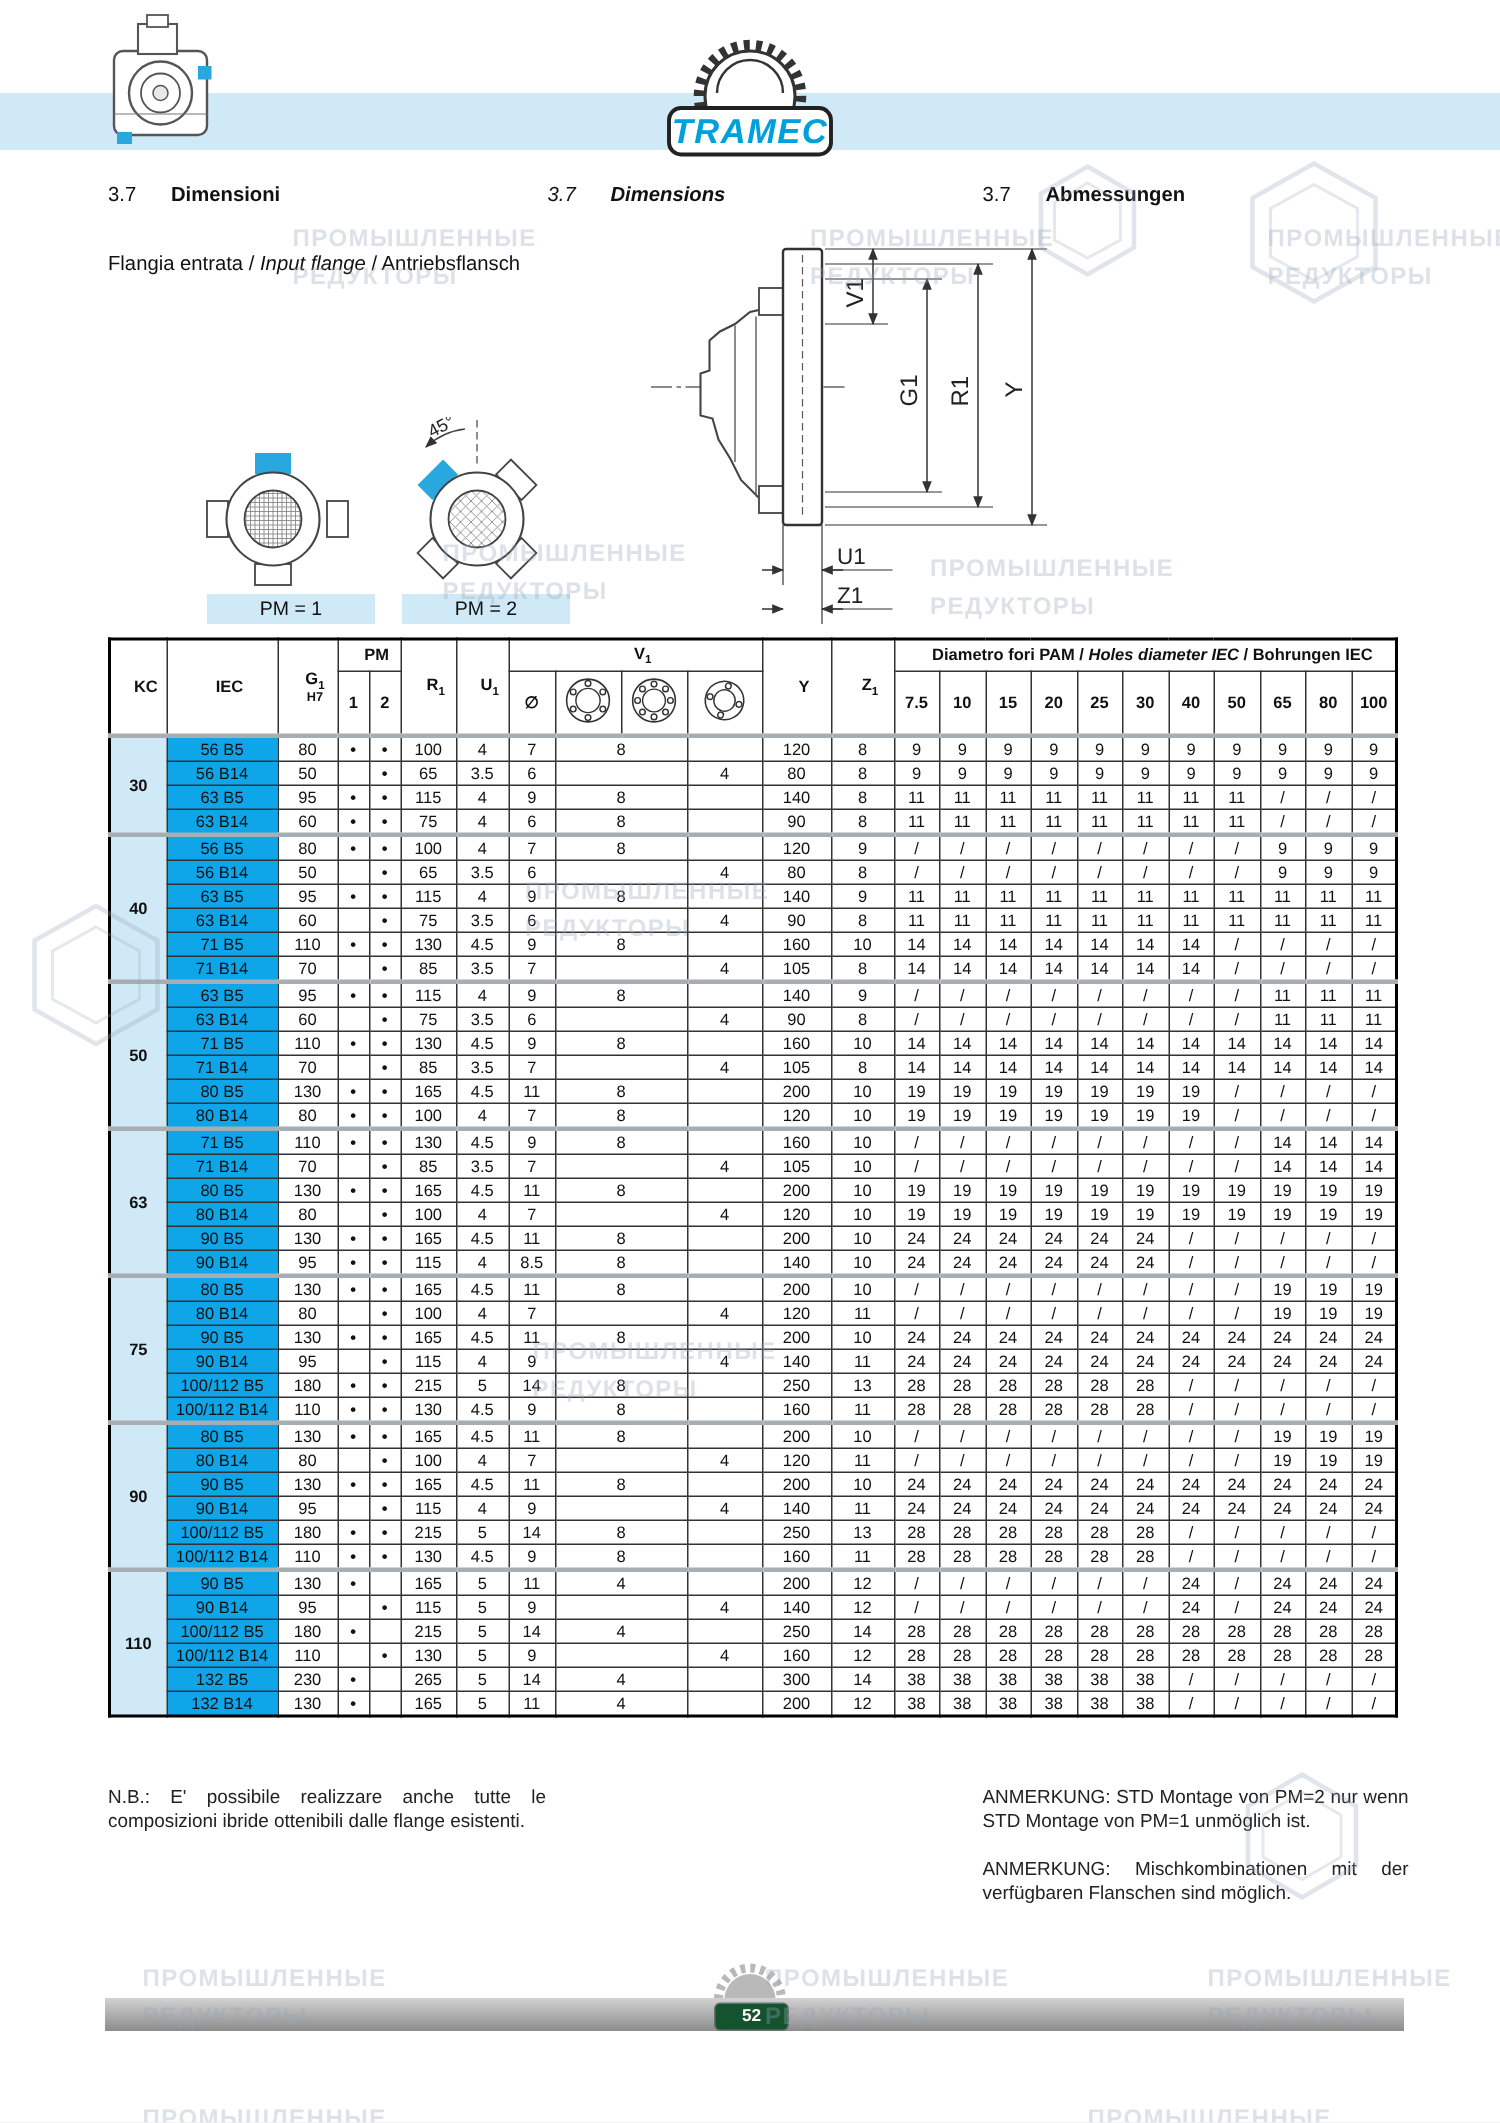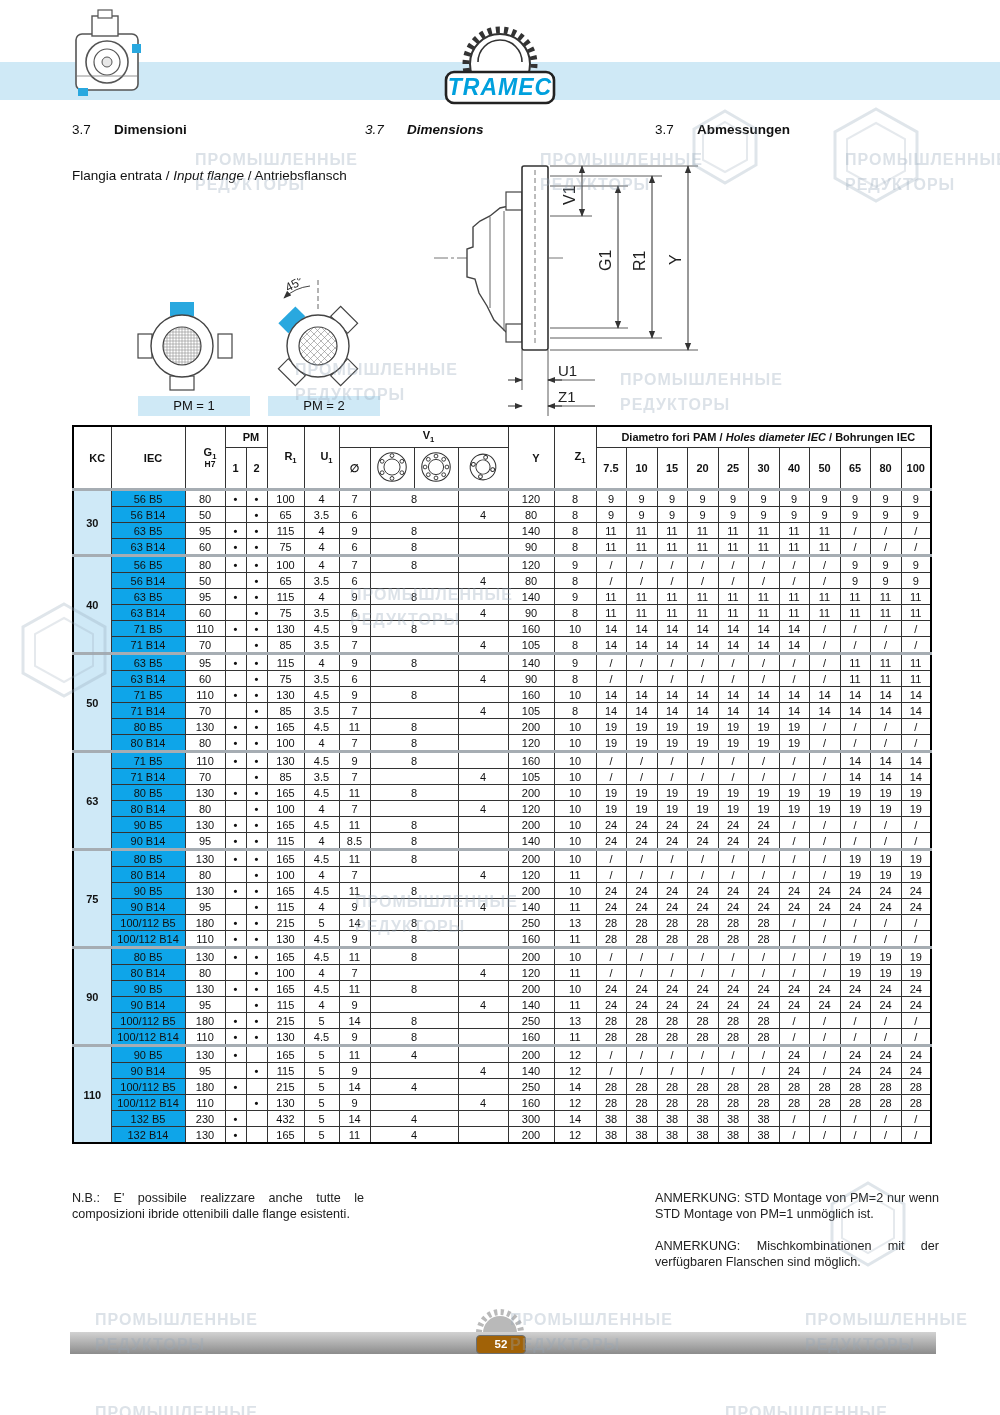--- a/index.html
+++ b/index.html
@@ -81,21 +81,21 @@
   .note-col p { margin:0 0 15px 0; }
   .note-it { left:72px; width:292px; }
   .note-en { left:368px; width:276px; font-style:italic; }
   .note-de { left:655px; width:284px; }
 
   
   .footer-gear { position:absolute; left:468px; top:1303px; z-index:2; }
   .footer-band { position:absolute; left:70px; top:1332px; width:866px; height:22px; z-index:3;
     background:linear-gradient(#d2d2d2, #8c8c8c); }
   .page-badge { position:absolute; left:476px; top:1335px; width:48px; height:17px; z-index:4;
-    background:#a16207; border:1px solid #6b7074; border-radius:4px;
+    background:#14532d; border:1px solid #6b7074; border-radius:4px;
     color:#fff; font-weight:bold; font-size:11.5px; text-align:center; line-height:17px; }
 </style>
 </head>
 <body>
 
 <div class="page">
 
   <div class="wm wm1">
       <div>ПРОМЫШЛЕННЫЕ</div>
       <div>РЕДУКТОРЫ</div>
@@ -1290,21 +1290,21 @@
           <td>28</td>
           <td>28</td>
           <td>28</td>
           <td>28</td>
         </tr>
         <tr>
           <td class="iec-cell">132 B5</td>
           <td>230</td>
           <td class="dot">•</td>
           <td class="dot"></td>
-          <td>432</td>
+          <td>265</td>
           <td>5</td>
           <td>14</td>
           <td colspan="2">4</td>
           <td></td>
           <td>300</td>
           <td>14</td>
           <td>38</td>
           <td>38</td>
           <td>38</td>
           <td>38</td>

